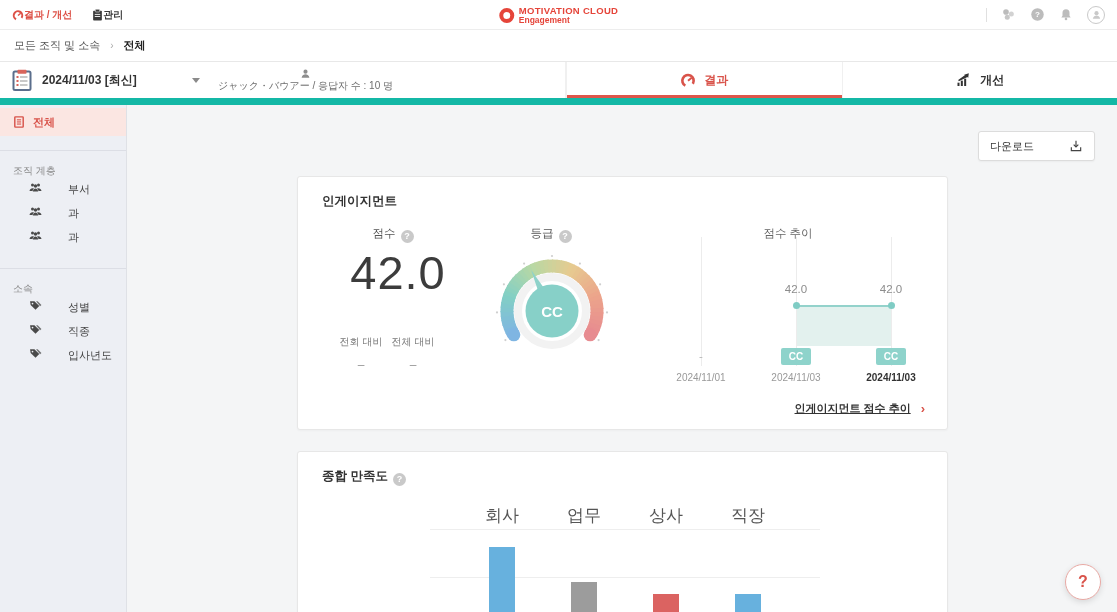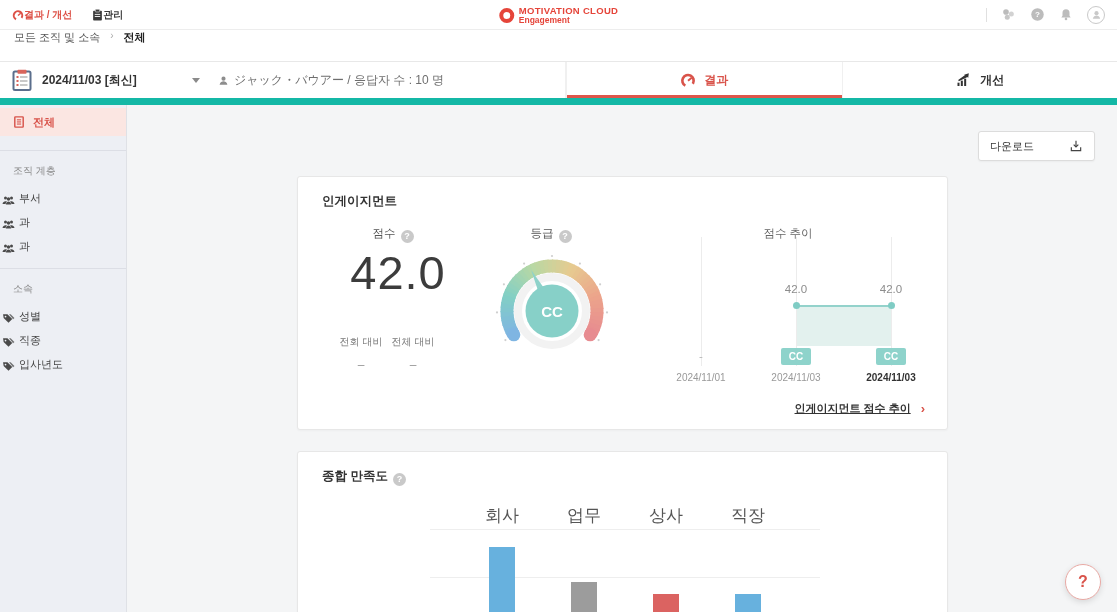--- a/index.html
+++ b/index.html
@@ -19,49 +19,49 @@
   .logo-text { color:#e5453a; line-height:1.05; }
   .logo-l1 { font-size:9.5px; font-weight:bold; letter-spacing:.3px; }
   .logo-l2 { font-size:8.5px; font-weight:bold; }
   .hicons { margin-left:auto; display:flex; align-items:center; gap:14px; color:#b9b9b9; }
   .hdivider { width:1px; height:14px; background:#e0e0e0; }
   .avatar-circle { width:18px; height:18px; border:1.5px solid #c9c9c9; border-radius:50%;
     display:flex; align-items:center; justify-content:center; }
 
   
   .crumb-bar { height:32px; background:#fff; border-bottom:1px solid #e8e8e8;
-    display:flex; padding:0 14px; font-size:11px; color:#555; gap:10px; }
+    display:flex; align-items:center; padding:0 14px; font-size:11px; color:#555; gap:10px; }
   .crumb-sep { color:#aaa; font-size:10px; }
   .crumb-current { font-weight:bold; color:#222; }
 
   
   .toolbar { position:relative; height:43px; background:#fff; border-bottom:7px solid #14b8a6;
     display:flex; align-items:center; }
   .survey-select { display:flex; align-items:center; gap:10px; padding:0 12px; width:212px; cursor:pointer; }
   .survey-date { font-size:12px; font-weight:bold; color:#333; flex:1; }
   .caret-down { width:0; height:0; border-left:4px solid transparent; border-right:4px solid transparent;
     border-top:5px solid #8a8a8a; }
-  .respondent { display:flex; align-items:center; gap:5px; font-size:12px; color:#6e6e6e; margin-left:6px; }
+  .respondent { display:flex; align-items:center; font-size:10px; color:#6e6e6e; margin-left:6px;flex-direction:column; }
   .tabs { position:absolute; right:0; top:0; bottom:0; left:565px; display:flex; border-left:1px solid #f0f0f0; }
   .tab { flex:1; display:flex; align-items:center; justify-content:center; gap:8px;
     font-size:12px; font-weight:bold; color:#333; cursor:pointer; border-left:1px solid #f0f0f0; position:relative; }
   .tab.active { color:#d9534a; }
   .tab.active:after { content:""; position:absolute; left:0; right:0; bottom:0; height:3px; background:#de564b; }
 
   
   .body-wrap { display:flex; height:507px; }
   .sidebar { width:127px; background:#edeff4; border-right:1px solid #dfe1e6; flex:none; }
   .main { flex:1; position:relative; background:#f4f5f6; overflow:hidden; }
 
   
   .side-all { margin-top:3px; height:28px; display:flex; align-items:center; gap:8px;
     padding-left:13px; background:#fbe6e2; color:#d8544b; font-size:11px; font-weight:bold; cursor:pointer; }
   .side-div { border-top:1px solid #dcdee5; margin-top:14px; }
   .side-section-title { padding:13px 0 4px 13px; font-size:10px; color:#8a8a8a; }
-  .side-item { height:24px; display:flex; align-items:flex-end; gap:4px; padding-left:2px;
+  .side-item { height:24px; display:flex; align-items:flex-start; gap:26px; padding-left:29px;
     font-size:11px; color:#444; cursor:pointer; }
   .side-item .icon { color:#4a4a4a; }
 
   
   .download-btn { position:absolute; top:26px; right:22px; width:117px; height:30px; background:#fff;
     border:1px solid #dcdcdc; border-radius:3px; display:flex; align-items:center;
     padding:0 11px; font-size:11px; color:#333; cursor:pointer; box-shadow:0 1px 2px rgba(0,0,0,.04); }
   .download-btn .lbl { flex:1; }
 
   

